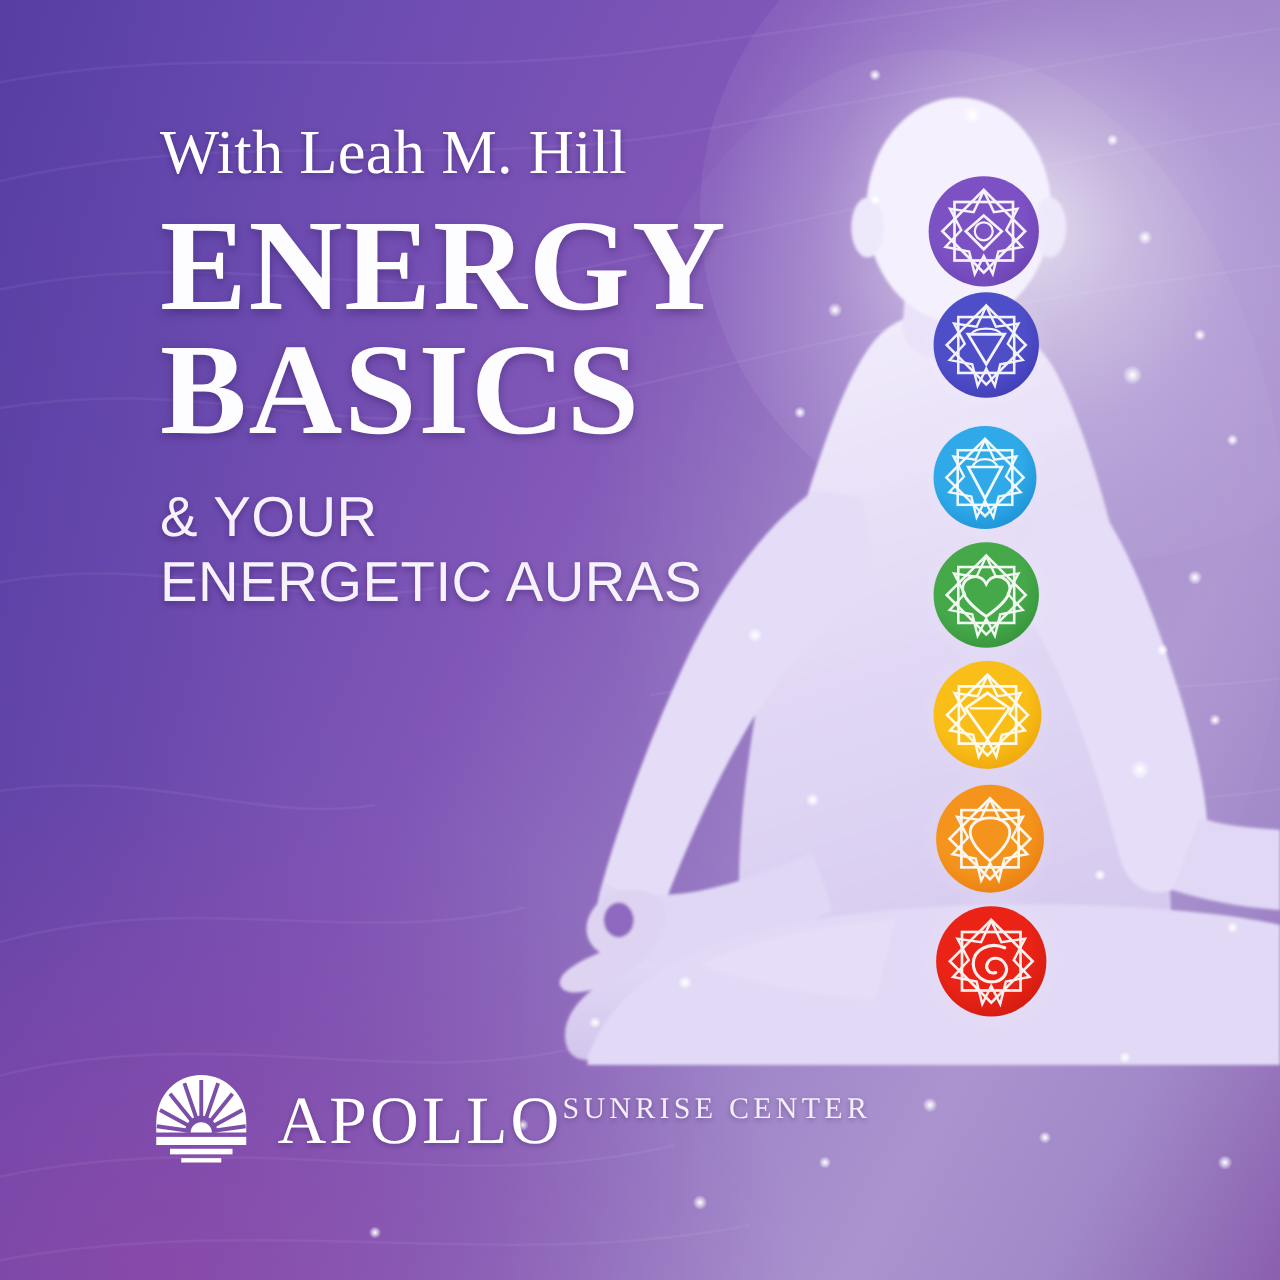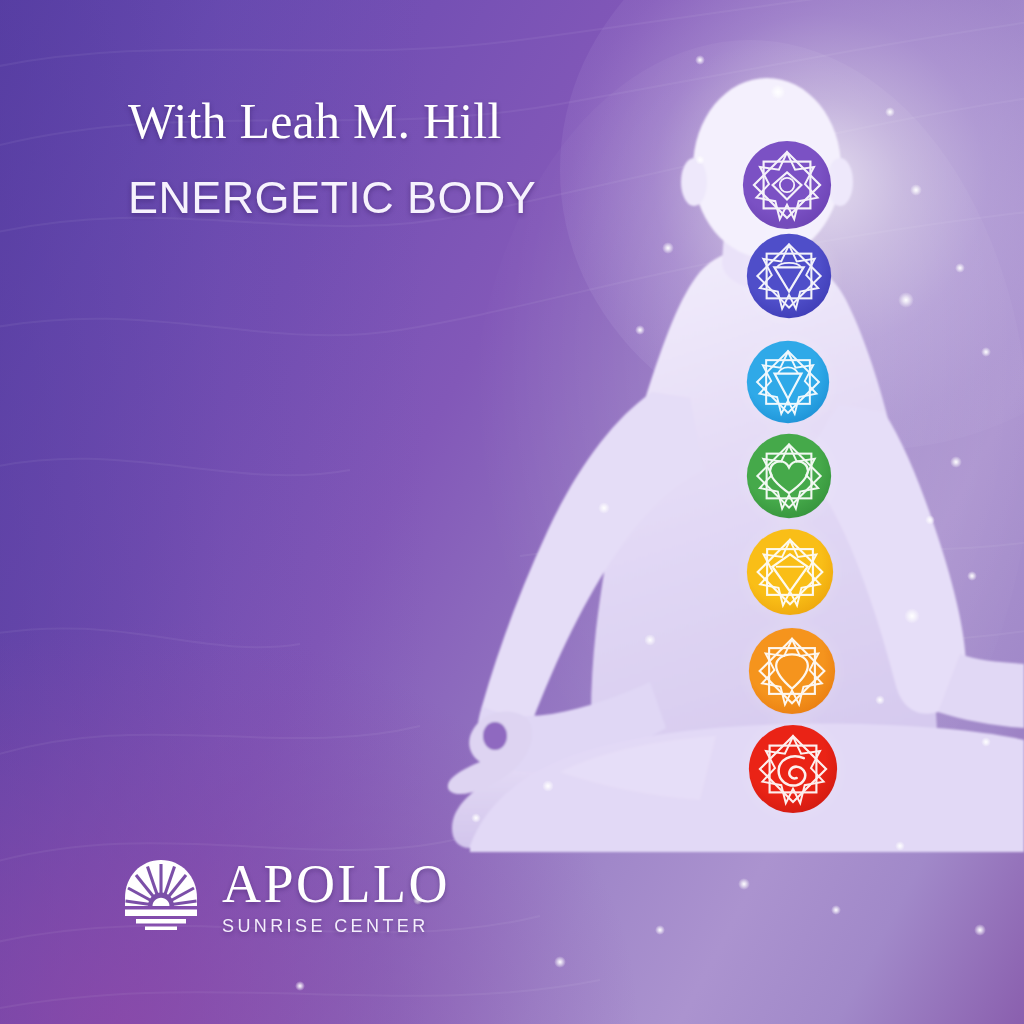--- a/index.html
+++ b/index.html
@@ -148,31 +148,31 @@
   
   .logo {
     position: absolute;
     left: 118px;
     top: 856px;
     display: flex;
     align-items: center;
     gap: 18px;
   }
   .logo-mark { width: 86px; height: 80px; flex: none; }
-  .logo-words { display: flex; flex-direction: column; line-height: 1; justify-content: space-between; }
+  .logo-words { display: flex; flex-direction: row; line-height: 1; justify-content: space-between; }
   .logo-apollo {
     font-family: "Liberation Serif", serif;
     font-size: 54px;
     color: #ffffff;
     letter-spacing: 2.5px;
     text-shadow: 0 2px 4px rgba(40,18,78,0.35);
   }
   .logo-sub {
-    font-family: Liberation Sans, sans-serif;
-    font-size: 18px;
+    font-family: Liberation Serif, serif;
+    font-size: 24px;
     color: #f4eefc;
     letter-spacing: 3.4px;
     margin-top: 6px;
     text-shadow: 0 2px 4px rgba(40,18,78,0.35);
   }
 
   
   .chakra {
     position: absolute;
     border-radius: 50%;
@@ -514,22 +514,27 @@
     <polygon points="50,14 59,33 80,30 70,49 84,64 63,68 58,88 50,72 42,88 37,68 16,64 30,49 20,30 41,33" fill="none" stroke="#ffffff" stroke-width="2.2"></polygon>
     <path d="M62,38 C48,32 34,40 34,52 C34,63 44,70 54,68 C62,66 66,58 62,52
               C58,46 50,46 47,51 C44,56 48,62 54,60" fill="none" stroke="#ffffff" stroke-width="2.8" stroke-linecap="round"></path>
           </g>
     </svg>
       </div>
     </div>
 
   <div class="text-col">
     <p class="byline">With Leah M. Hill</p>
+    <h1 class="title">
+      <span class="line1">ENERGY</span>
+      <span class="line2">BASICS</span>
+    </h1>
     <p class="subtitle">
-      <span>ENERGETIC BODY</span>
+      <span>&amp; YOUR</span>
+      <span>ENERGETIC AURAS</span>
     </p>
   </div>
 
   <div class="logo">
     <svg class="logo-mark" viewBox="0 0 86 80">
 
       <path d="M43,4 C63,4 79,20 79,42 L79,50 L7,50 L7,42 C7,20 23,4 43,4 Z" fill="#ffffff"></path>
 
       <g stroke="#7b4fa8" stroke-width="3.1" stroke-linecap="butt">
         <line x1="43" y1="50" x2="43" y2="8"></line>

